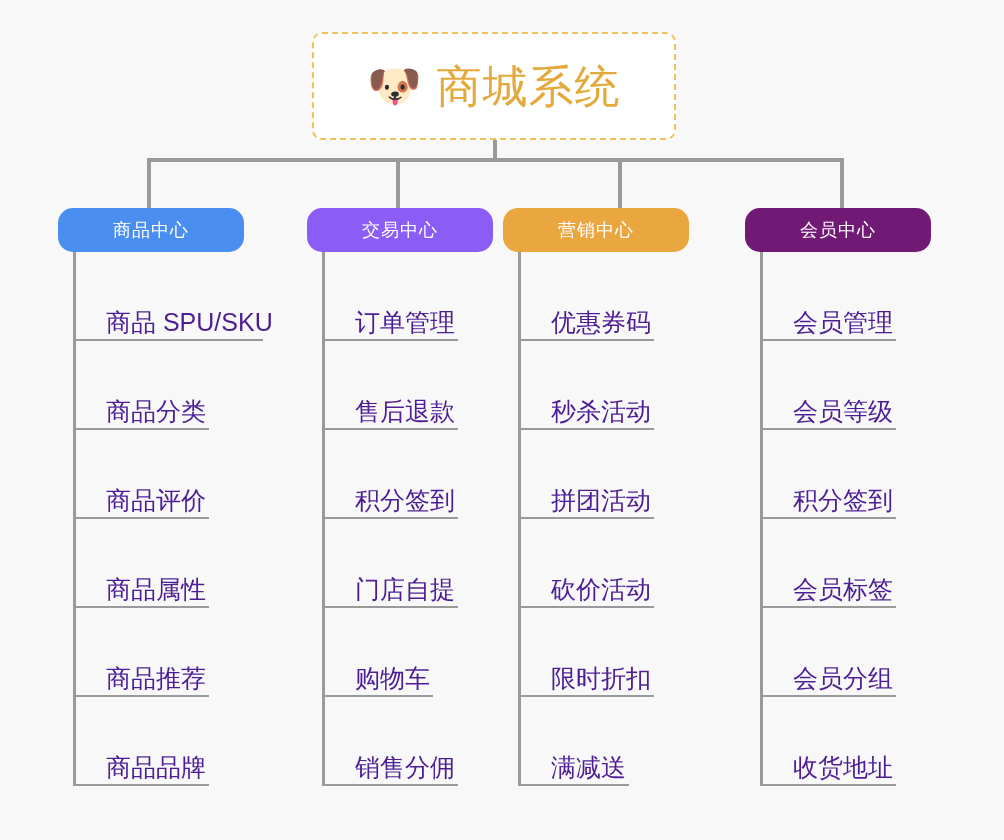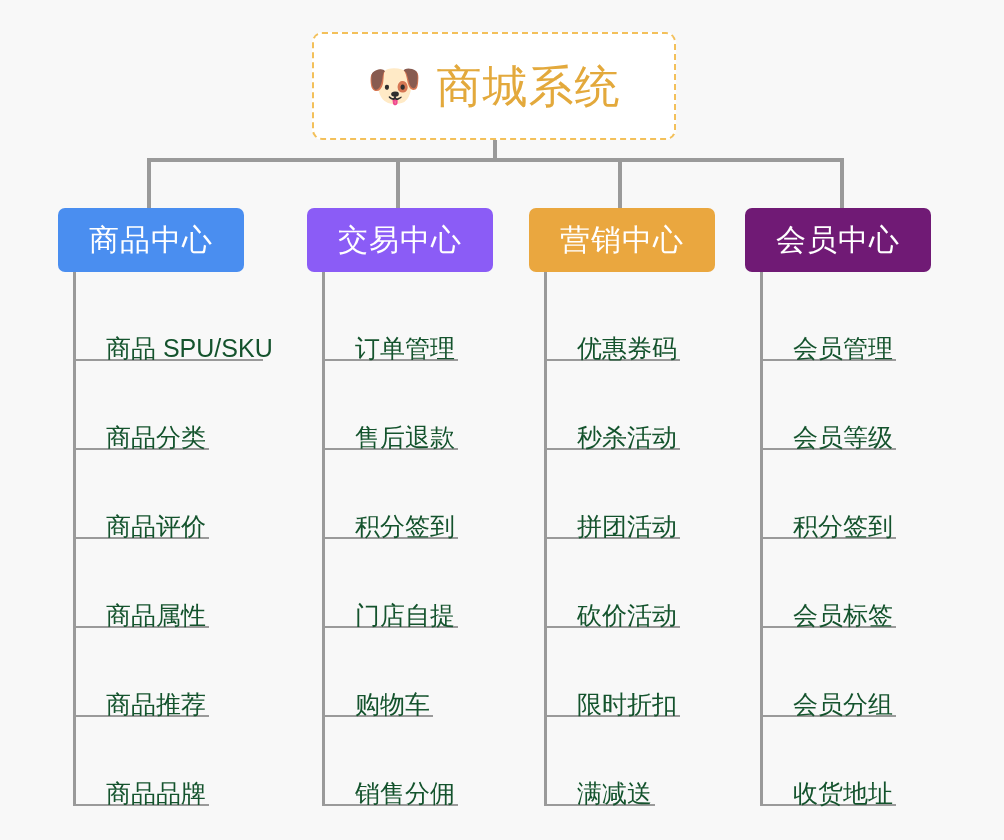--- a/index.html
+++ b/index.html
@@ -76,27 +76,27 @@
     background: #9a9a9a;
   }
 
   
   .column {
     position: absolute;
     top: 208px;
   }
   .cat-box {
     width: 186px;
-    height: 64px;
-    border-radius: 7px;
+    height: 44px;
+    border-radius: 15px;
     display: flex;
     align-items: center;
     justify-content: center;
     color: #ffffff;
-    font-size: 30px;
+    font-size: 18px;
     letter-spacing: 1px;
     box-sizing: border-box;
   }
 
   
   .leaf-list {
     position: relative;
     margin-top: 0;
     padding-top: 0;
   }
@@ -119,23 +119,24 @@
     position: absolute;
     left: 15px;
     bottom: 0;
     height: 2px;
     background: #9a9a9a;
   }
   .leaf-label {
     position: relative;
     display: block;
     padding-left: 48px;
+    padding-bottom: 6px;
     font-size: 25px;
     line-height: 1;
-    color: #14532d;
+    color: #4c1d95;
     white-space: nowrap;
   }
 </style>
 </head>
 <body>
 
 <div id="diagram">
 
   <div class="root-node">
     <span class="root-emoji">🐶</span>
@@ -203,21 +204,21 @@
           <div class="leaf-item">
             <div class="leaf-underline" style="background: rgb(154, 154, 154); width: 111px;"></div>
             <span class="leaf-label">购物车</span>
           </div>
           <div class="leaf-item">
             <div class="leaf-underline" style="background: rgb(154, 154, 154); width: 136px;"></div>
             <span class="leaf-label">销售分佣</span>
           </div>
         </div>
       </div>
-      <div class="column" style="left: 529px;">
+      <div class="column" style="left: 503px;">
         <div class="cat-box" style="background: rgb(234, 167, 63); color: rgb(255, 255, 255);">营销中心</div>
         <div class="leaf-list">
           <div class="leaf-spine" style="background: rgb(154, 154, 154); height: 534px;"></div>
           <div class="leaf-item">
             <div class="leaf-underline" style="background: rgb(154, 154, 154); width: 136px;"></div>
             <span class="leaf-label">优惠券码</span>
           </div>
           <div class="leaf-item">
             <div class="leaf-underline" style="background: rgb(154, 154, 154); width: 136px;"></div>
             <span class="leaf-label">秒杀活动</span>

